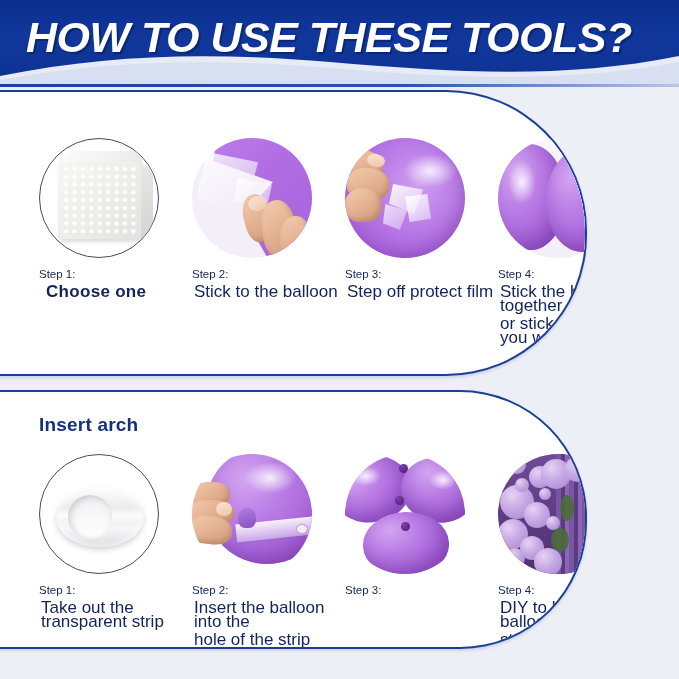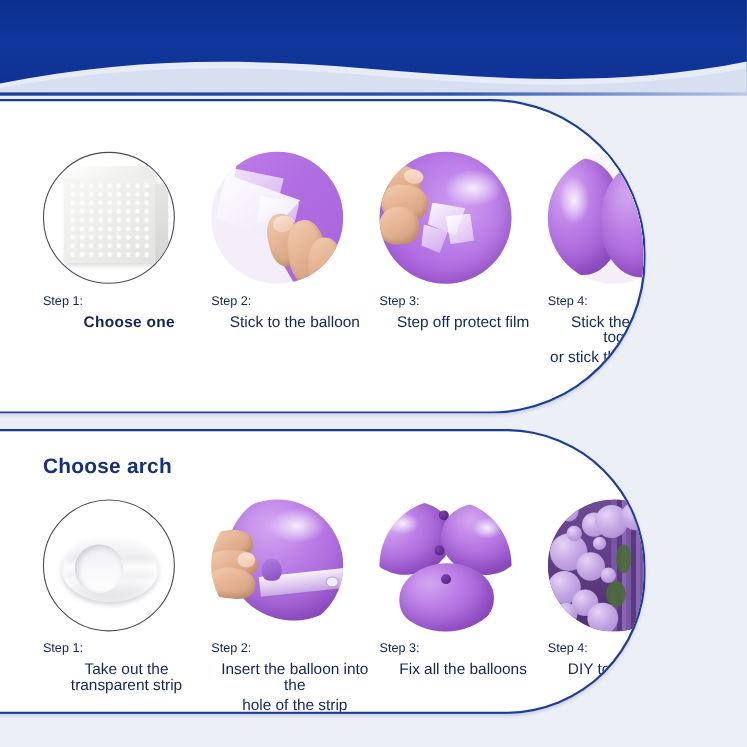--- a/index.html
+++ b/index.html
@@ -38,21 +38,21 @@
 
   .section-title{position:absolute;left:19px;top:22px;font-size:19px;font-weight:bold;
                  color:#15307e;letter-spacing:0.2px;}
 
   
   .step{position:absolute;width:150px;}
   .thumb{position:relative;width:120px;height:120px;border-radius:50%;overflow:hidden;
          background:#ffffff;}
   .thumb.ring{border:1px solid #4a4a5a;box-sizing:border-box;}
   .step-label{margin-top:9px;font-size:11.5px;color:#12245c;line-height:14px;white-space:nowrap;}
-  .step-text{margin-top:4px;font-size:14px;color:#12245c;line-height:14px;text-align:center;}
+  .step-text{margin-top:4px;font-size:17px;color:#12245c;line-height:14px;}
   .step-text.bold{font-weight:bold;padding-left:7px;letter-spacing:0.3px;}
   .step-text.indent{padding-left:2px;}
 
   
   .sheet{position:absolute;left:18px;top:22px;width:84px;height:78px;
     background:linear-gradient(135deg,#f7f7f5 0%,#ececea 55%,#e2e2e0 100%);
     box-shadow:2px 3px 4px rgba(120,120,130,0.25);}
   .sheet-side{position:absolute;right:-11px;top:5px;width:12px;height:78px;
     background:linear-gradient(180deg,#e6e6e4,#d3d3d1);transform:skewY(-22deg);}
   .sheet-top{position:absolute;left:5px;top:-10px;width:84px;height:11px;
@@ -98,20 +98,21 @@
   .greens{position:absolute;border-radius:50%;background:#4a6b3a;opacity:.9;}
   .ab{position:absolute;border-radius:50%;
     background:radial-gradient(circle at 35% 30%, #e5d2f4 0%, #c6a8e4 45%, #a483cd 100%);}
 </style>
 </head>
 <body>
 
 <div id="stage">
 
   <div class="header">
+    <div class="header-title">HOW TO USE THESE TOOLS?</div>
     <svg class="header-wave" viewBox="0 0 679 40" preserveAspectRatio="none">
       <path d="M0,30 C110,8 210,6 330,16 C450,26 560,34 679,10 L679,40 L0,40 Z" fill="#e7ebf5"></path>
       <path d="M0,34 C110,14 210,12 330,22 C450,32 560,38 679,16 L679,40 L0,40 Z" fill="#d3dcef" opacity="0.8"></path>
     </svg>
   </div>
   <div class="header-underline"></div>
 
   <div class="panel panel1">
     <div class="panel-inner">
 
@@ -177,21 +178,21 @@
         <div class="step-label">Step 4:</div>
         <div class="step-text indent">Stick the balloons together</div>
         <div class="step-text indent">or stick them where you want</div>
       </div>
 
     </div>
   </div>
 
   <div class="panel panel2">
     <div class="panel-inner">
-      <div class="section-title">Choose arch</div>
+      <div class="section-title">Insert arch</div>
 
       <div class="step" style="left:19px;top:62px;">
         <div class="thumb ring">
           <div class="tape-outer">
             <div class="tape-band"></div>
             <div class="tape-hole"></div>
           </div>
         </div>
         <div class="step-label">Step 1:</div>
         <div class="step-text indent">Take out the transparent strip</div>
@@ -224,21 +225,20 @@
           <div class="balloon" style="left:-12px;top:2px;width:78px;height:66px;transform:rotate(-12deg);"></div>
           <div class="balloon" style="left:56px;top:4px;width:74px;height:64px;transform:rotate(14deg);"></div>
           <div class="balloon" style="left:18px;top:58px;width:86px;height:64px;transform:rotate(-2deg);"></div>
           <div class="knot" style="left:54px;top:10px;"></div>
           <div class="knot" style="left:50px;top:42px;"></div>
           <div class="knot" style="left:56px;top:68px;"></div>
           <div class="bshine" style="left:6px;top:12px;width:30px;height:20px;"></div>
           <div class="bshine" style="left:84px;top:16px;width:28px;height:20px;"></div>
         </div>
         <div class="step-label">Step 3:</div>
-        <div class="step-text indent">Fix all the balloons</div>
       </div>
 
       <div class="step" style="left:478px;top:62px;">
         <div class="thumb">
           <div class="arch">
             <div class="curtain"></div>
             <div class="greens" style="left:46%;top:8%;width:16px;height:22px;"></div>
             <div class="greens" style="left:52%;top:34%;width:14px;height:26px;"></div>
             <div class="greens" style="left:44%;top:62%;width:18px;height:24px;"></div>
             <div class="ab" style="left:2%;top:26%;width:34px;height:34px;"></div>

